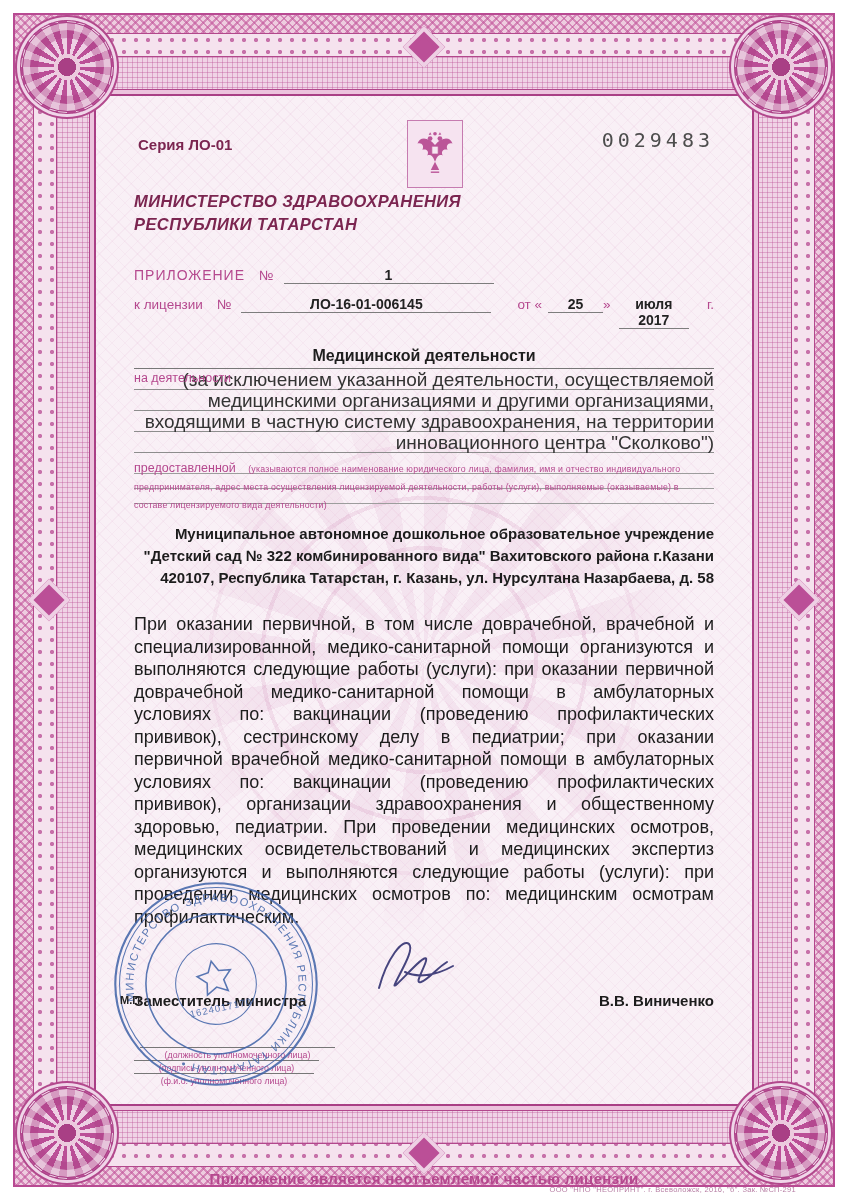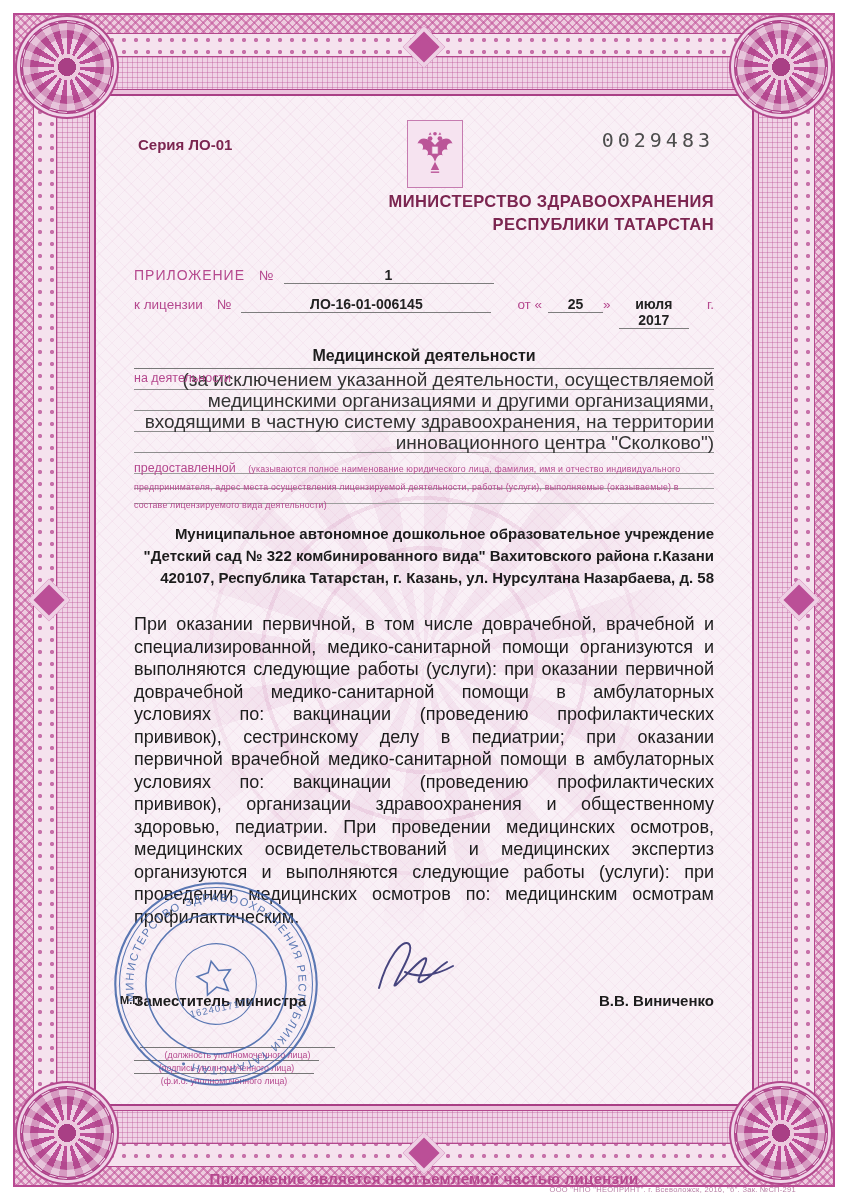--- a/index.html
+++ b/index.html
@@ -41,21 +41,21 @@
        repeating-conic-gradient(rgba(201,120,172,.10) 0deg 9deg, rgba(255,255,255,0) 9deg 18deg);
       -webkit-mask:radial-gradient(circle, #000 0 46%, rgba(0,0,0,.55) 60%, transparent 72%);
       mask:radial-gradient(circle, #000 0 46%, rgba(0,0,0,.55) 60%, transparent 72%);}
 
   
   .content{position:absolute;inset:0;padding:24px 38px;z-index:1;color:#2b2b2b;}
   .hdr{display:flex;justify-content:space-between;align-items:flex-start;}
   .series{margin-top:16px;margin-left:4px;font-weight:bold;font-size:15px;color:#7b2550;}
   .emblem{width:54px;height:66px;border:1px solid #c67bb0;background:#f6e3f0;display:flex;align-items:center;justify-content:center;margin-left:36px;}
   .number{margin-top:8px;font-family:"DejaVu Sans Mono",monospace;font-size:20px;letter-spacing:4px;color:#4d4d4d;}
-  .ministry{text-align:right;font-weight:bold;font-size:16.5px;letter-spacing:.4px;color:#7b2550;line-height:23px;margin-top:2px;}
+  .ministry{text-align:left;font-weight:bold;font-size:16.5px;letter-spacing:.4px;color:#7b2550;line-height:23px;margin-top:2px;font-style:italic;}
 
   .row{display:flex;align-items:baseline;}
   .lab{color:#b5488e;font-size:13.5px;white-space:nowrap;}
   .att-row{margin-top:31px;}
   .lab1{letter-spacing:1px;font-size:14px;}
   .nsign{margin:0 10px 0 14px;}
   .u{display:inline-block;border-bottom:1px solid #7d7d7d;text-align:center;font-weight:bold;font-size:14px;color:#222;}
   .w210{width:210px}.w250{width:250px}.w55{width:55px}
   .ufill{flex:1;margin:0 8px;}
   .lic-row{margin-top:12px;}

